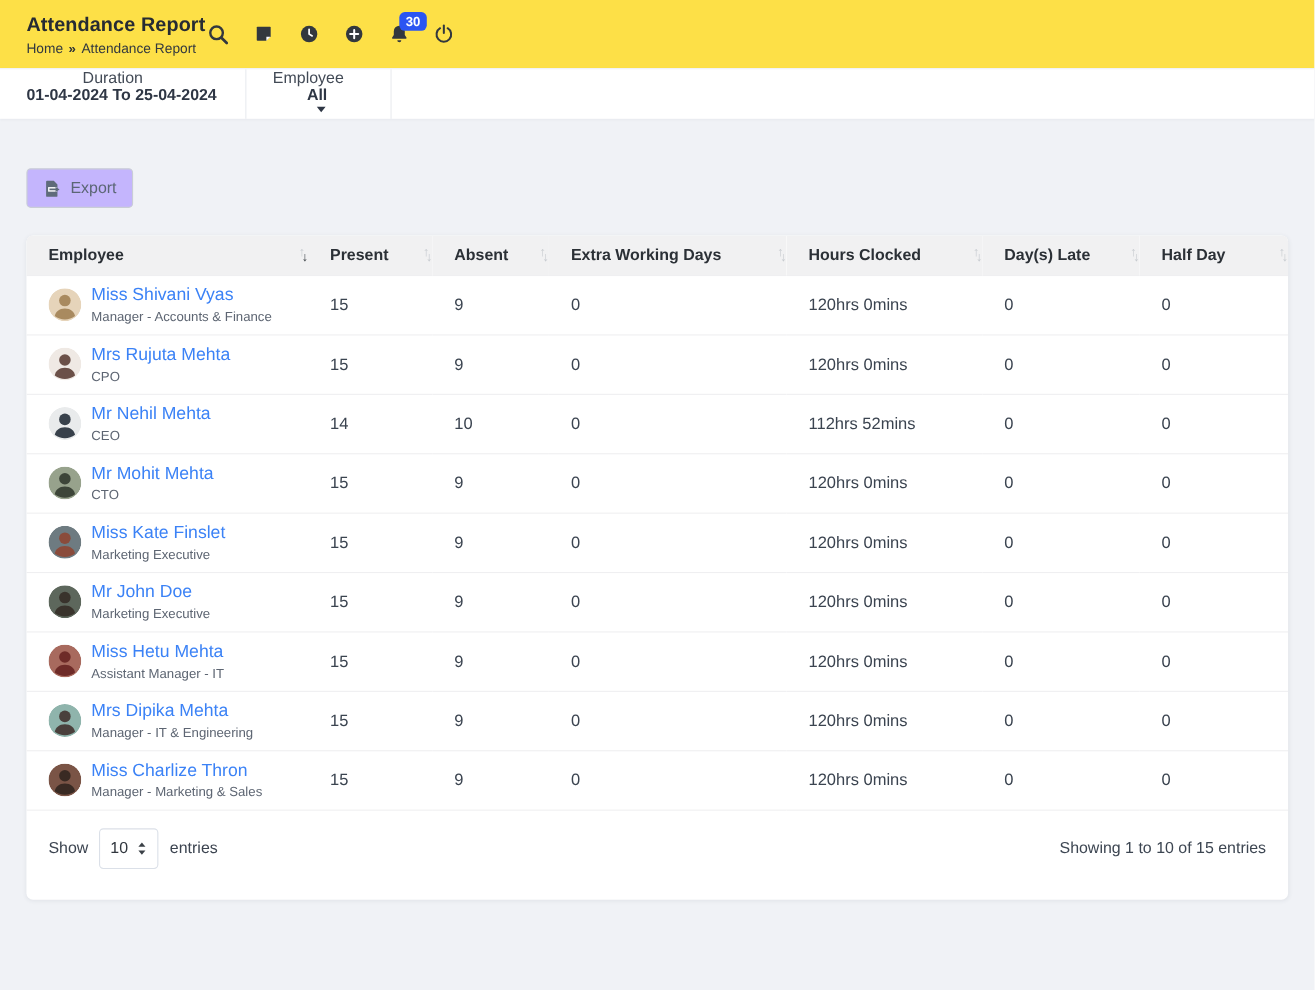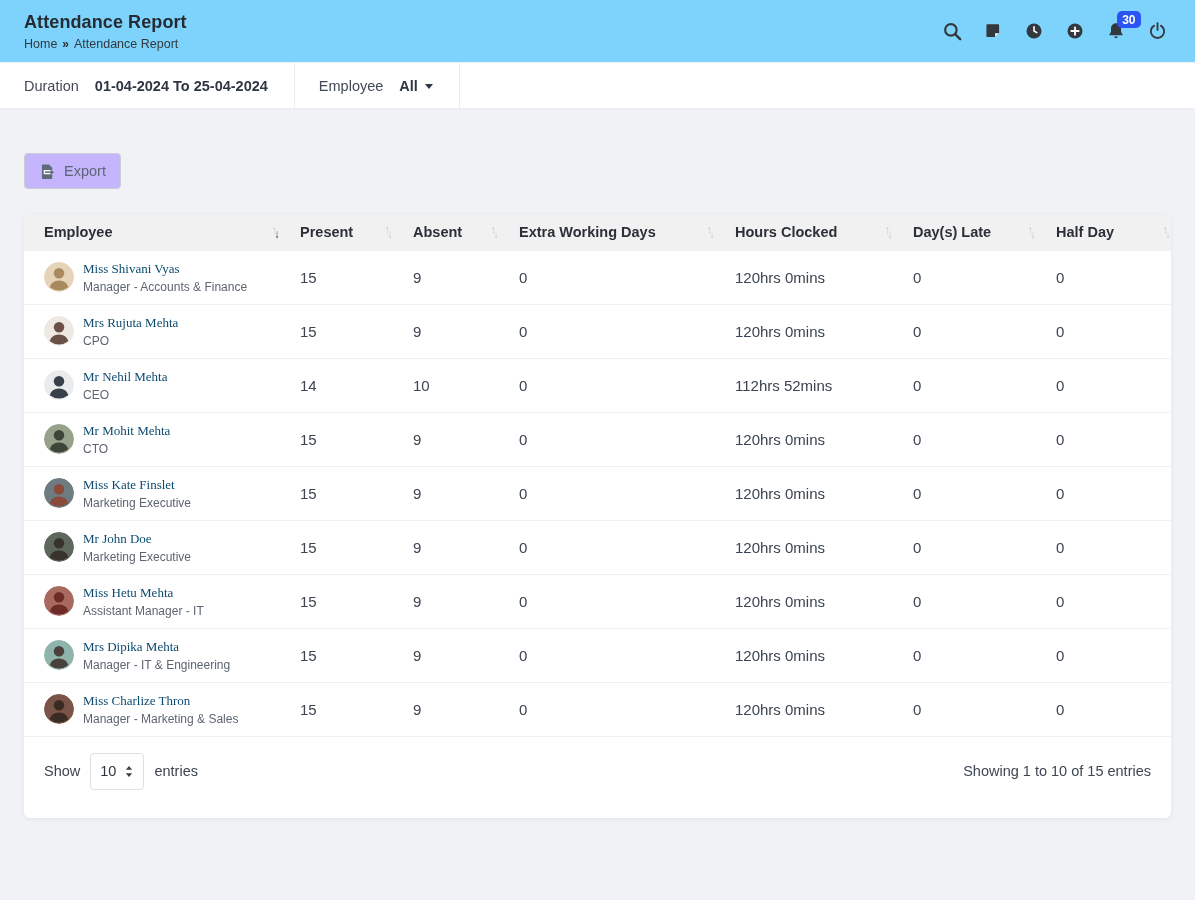--- a/index.html
+++ b/index.html
@@ -5,24 +5,24 @@
   * { margin:0; padding:0; box-sizing:border-box; }
   html,body { width:1195px; height:900px; }
   body {
     font-family:"Liberation Sans", sans-serif;
     background:#f0f2f6;
     color:#3c4450;
     overflow:hidden;
   }
   
   .topbar {
-    background:#7dd3fc;
+    background:#fde047;
     height:62px;
-    display:flex; align-items:center; justify-content:space-between;
-    padding:0 26px 0 24px;
+    display:flex; align-items:center; 
+    padding:0 16px 0 24px;
   }
   .page-title { font-size:18px; font-weight:700; color:#262b33; letter-spacing:.1px; }
   .breadcrumb { margin-top:4px; font-size:12.5px; color:#33393f; display:flex; align-items:center; gap:5px; }
   .breadcrumb .sep { font-weight:700; font-size:12px; color:#2c3138; }
   .topbar-icons { display:flex; align-items:center; gap:17px; }
   .icon-btn { position:relative; width:24px; height:24px; display:flex; align-items:center; justify-content:center;
               background:none; border:none; cursor:pointer; color:#33383e; }
   .icon-btn svg { display:block; }
   .badge {
     position:absolute; top:-8px; right:-13px;
@@ -36,20 +36,21 @@
     height:46px;
     border-top:1px solid #eef0f4;
     box-shadow:0 1px 2px rgba(60,70,90,.05);
     display:flex; align-items:stretch;
   }
   .filter-section {
     display:flex; align-items:center;
     padding:0 26px 0 24px;
     border-right:1px solid #e9ebef;
     cursor:pointer;
+    flex-direction:column;
   }
   .filter-label { font-size:14.5px; color:#424a56; margin-right:16px; }
   .filter-value { font-size:14.5px; font-weight:700; color:#2e3644; }
   .caret {
     width:0; height:0; margin-left:7px; margin-top:2px;
     border-left:4.5px solid transparent; border-right:4.5px solid transparent;
     border-top:5px solid #2e3644;
   }
   
   .content { padding:45px 24px 24px; }
@@ -82,21 +83,21 @@
   tbody td {
     height:54px; padding:0 10px 0 20px;
     border-top:1px solid #efeff1;
     font-size:15px; color:#3b piece4450;
   }
   tbody td { color:#3b4450; }
   tbody tr:last-child td { border-bottom:1px solid #efeff1; }
   .emp { display:flex; align-items:center; gap:9px; }
   .avatar { width:30px; height:30px; border-radius:50%; overflow:hidden; flex:0 0 30px; }
   .avatar svg { display:block; width:30px; height:30px; }
-  .emp-name { font-size:13px; color:#0c4a6e; cursor:pointer;font-family:Liberation Serif, serif; }
+  .emp-name { font-size:16px; color:#3b82f6; cursor:pointer; }
   .emp-role { font-size:12px; color:#5d6572; margin-top:3px; }
   
   .card-footer {
     display:flex; align-items:center; justify-content:space-between;
     padding:16px 20px 28px;
   }
   .show-group { display:flex; align-items:center; gap:10px; font-size:14.5px; color:#3c4450; }
   .page-size {
     display:flex; align-items:center; gap:8px;
     border:1px solid #dbe0e8; border-radius:4px;

